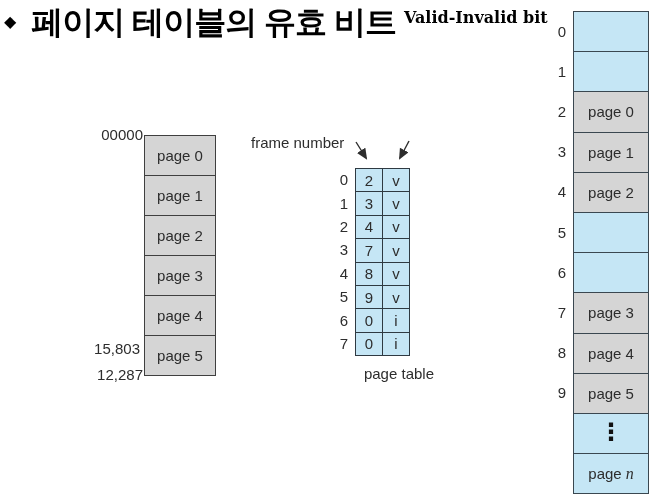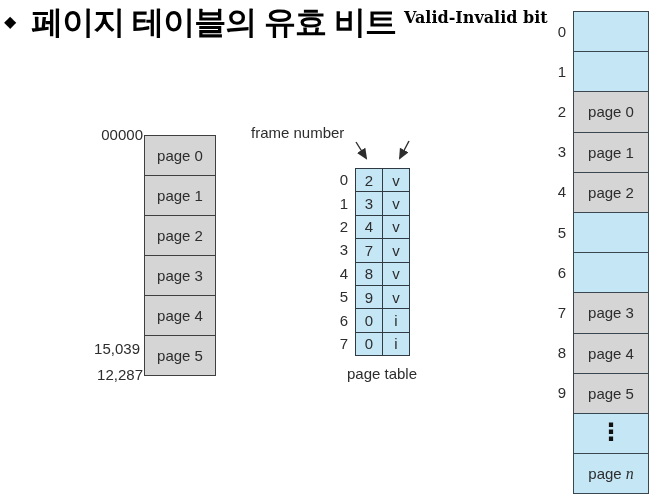--- a/index.html
+++ b/index.html
@@ -24,31 +24,31 @@
   .addr-mid   { left:55px; top:340px; }
   .addr-bot   { left:58px; top:366px; }
   .lm-box { position:absolute; left:144px; top:135px; width:70px; border:1px solid #3f3f3f; }
   .lm-cell {
     height:39px; background:#d5d5d5; display:flex; align-items:center; justify-content:center;
     font-size:15px; border-top:1px solid #3f3f3f;
   }
   .lm-cell:first-child { border-top:none; }
 
   
-  .pt-label-frame { position:absolute; left:251px; top:124px; }
+  .pt-label-frame { position:absolute; left:251px; top:134px; }
   .pt-label-valid { position:absolute; left:412px; top:126px; }
   .arrows { position:absolute; left:0; top:0; width:658px; height:504px; pointer-events:none; }
   .pt-indices { position:absolute; left:326px; top:168px; width:22px; }
   .pt-i { height:23.4px; display:flex; align-items:center; justify-content:flex-end; font-size:15px; }
   .pt-table { position:absolute; left:355px; top:168px; width:53px; border:1px solid #2f3a42; }
   .pt-trow { display:flex; height:22.4px; border-top:1px solid #2f3a42; }
   .pt-trow:first-child { border-top:none; }
   .pt-c { flex:1; background:#c5e6f5; display:flex; align-items:center; justify-content:center; font-size:15px; }
   .pt-c.frame { border-right:1px solid #2f3a42; }
-  .pt-caption { position:absolute; left:330px; top:365px; width:104px; text-align:center; font-size:15px; }
+  .pt-caption { position:absolute; left:330px; top:365px; width:104px; text-align:right; font-size:15px; }
 
   
   .pm-indices { position:absolute; left:540px; top:11px; width:26px; }
   .pm-i { height:40.2px; display:flex; align-items:center; justify-content:flex-end; font-size:15px; }
   .pm-table { position:absolute; left:573px; top:11px; width:74px; border:1px solid #3a4750; }
   .pm-cell {
     height:39.2px; border-top:1px solid #3a4750;
     display:flex; align-items:center; justify-content:center; font-size:15px;
   }
   .pm-cell:first-child { border-top:none; }
@@ -62,21 +62,21 @@
 
 <div class="canvas">
 
   <div class="title">
     <span class="bullet">◆</span>
     <span class="title-ko">페이지 테이블의 유효 비트</span>
     <span class="title-en">Valid-Invalid bit</span>
   </div>
 
   <div class="addr addr-top">00000</div>
-  <div class="addr addr-mid">15,039</div>
+  <div class="addr addr-mid">15,803</div>
   <div class="addr addr-bot">12,287</div>
 
   <div class="lm-box">
     <div class="lm-cell">page 0</div>
     <div class="lm-cell">page 1</div>
     <div class="lm-cell">page 2</div>
     <div class="lm-cell">page 3</div>
     <div class="lm-cell">page 4</div>
     <div class="lm-cell">page 5</div>
   </div>

